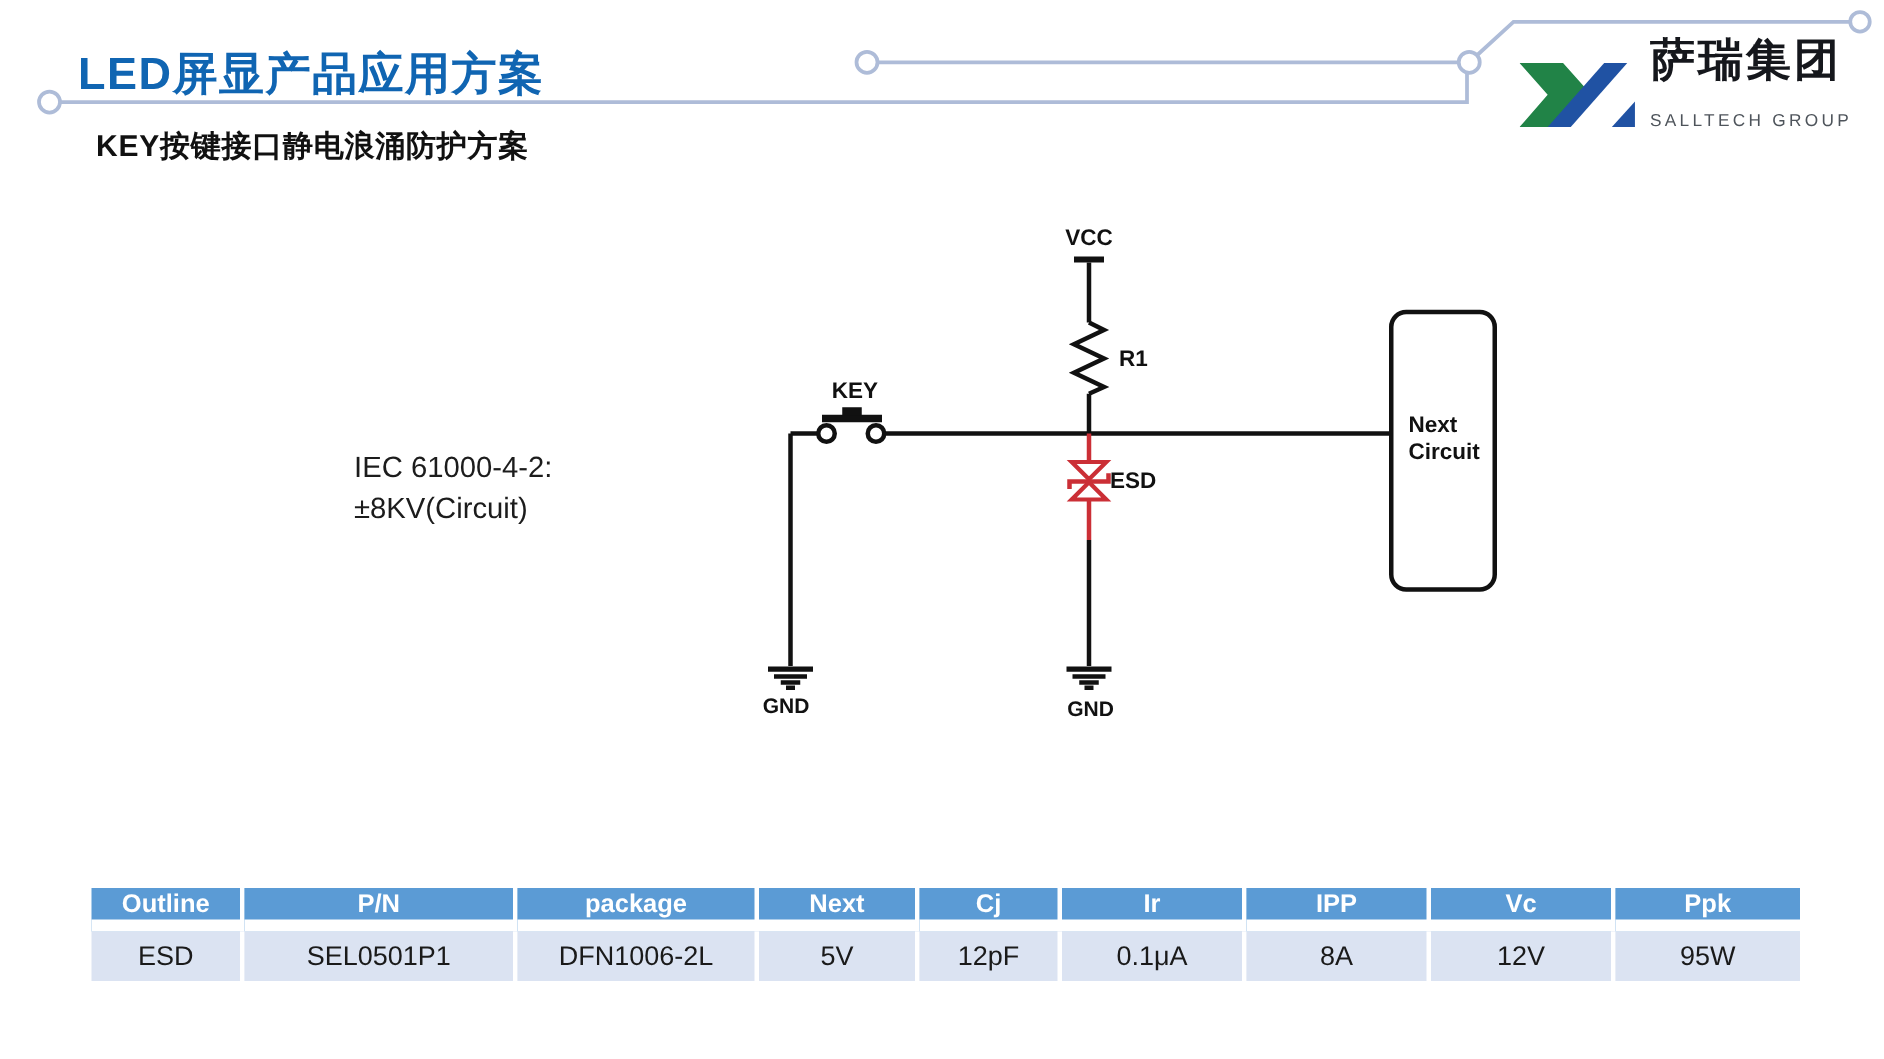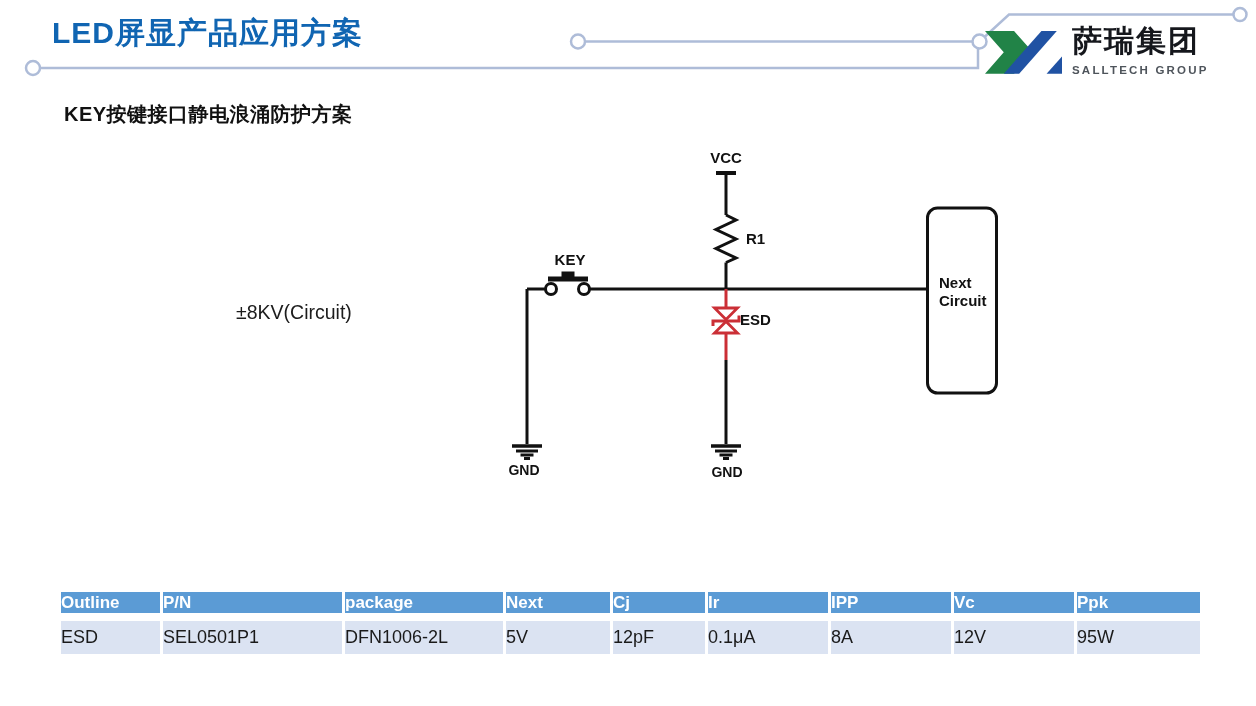--- a/index.html
+++ b/index.html
@@ -7,62 +7,62 @@
   body {
     position: relative;
     background: #ffffff;
     font-family: "Liberation Sans", sans-serif;
     overflow: hidden;
   }
   .abs { position: absolute; }
 
   
   .page-title {
-    left: 52px; top: 13px;
+    left: 52px; top: 29px;
     font-size: 30px; font-weight: bold; letter-spacing: 1px;
     color: #1065b2;
   }
   .page-subtitle {
-    left: 64px; top: 101px;
+    left: 64px; top: 84px;
     font-size: 20px; font-weight: bold; letter-spacing: 0.5px;
     color: #111111;
   }
 
   
   .logo-wrap {
-    left: 985px; top: 25px;
+    left: 1013px; top: 25px;
     display: flex; align-items: flex-end; gap: 9px;
   }
   .logo-mark { width: 78px; height: 47px; margin-top: 3px; }
   .logo-text-col { display: flex; flex-direction: column; }
   .logo-cn {
     font-size: 30px; font-weight: bold; letter-spacing: 2px;
     color: #15171c; line-height: 32px; white-space: nowrap;
   }
   .logo-en {
     font-size: 11.5px; letter-spacing: 2.2px; color: #4e545b;
-    margin-top: 7px; white-space: nowrap; font-weight: bold;
+    margin-top: 18px; white-space: nowrap;
   }
 
   
   .artwork { left: 0; top: 0; width: 1256px; height: 706px; pointer-events: none; }
 
   
   .iec-note {
     left: 236px; top: 299px;
     font-size: 19.5px; line-height: 27px; color: #1c1c1c;
   }
   .iec-note span { display: block; }
 
   
   .param-table-wrap { left: 61px; top: 592px; width: 1139px; }
   table.param-table {
     width: 1139px; table-layout: fixed;
     border-collapse: separate; border-spacing: 0;
-    text-align: left;
+    text-align: center;
   }
   table.param-table th {
     background: #5b9bd5; color: #ffffff;
     font-size: 17px; font-weight: bold;
     height: 29px; vertical-align: middle;
     border-bottom: 8px solid #ffffff;
   }
   table.param-table td {
     background: #dbe3f2; color: #1a1a1a;
     font-size: 18px; height: 33px; vertical-align: middle;
@@ -155,20 +155,21 @@
   </svg>
   <div class="logo-text-col">
     <div class="logo-cn">萨瑞集团</div>
     <div class="logo-en">SALLTECH GROUP</div>
   </div>
 </div>
 
 <div class="abs page-subtitle">KEY按键接口静电浪涌防护方案</div>
 
 <div class="abs iec-note">
+  <span>IEC 61000-4-2:</span>
   <span>±8KV(Circuit)</span>
 </div>
 
 <div class="abs param-table-wrap">
   <table class="param-table">
     <colgroup>
       <col style="width:102px">
         <col style="width:182px">
         <col style="width:161px">
       <col style="width:107px">

